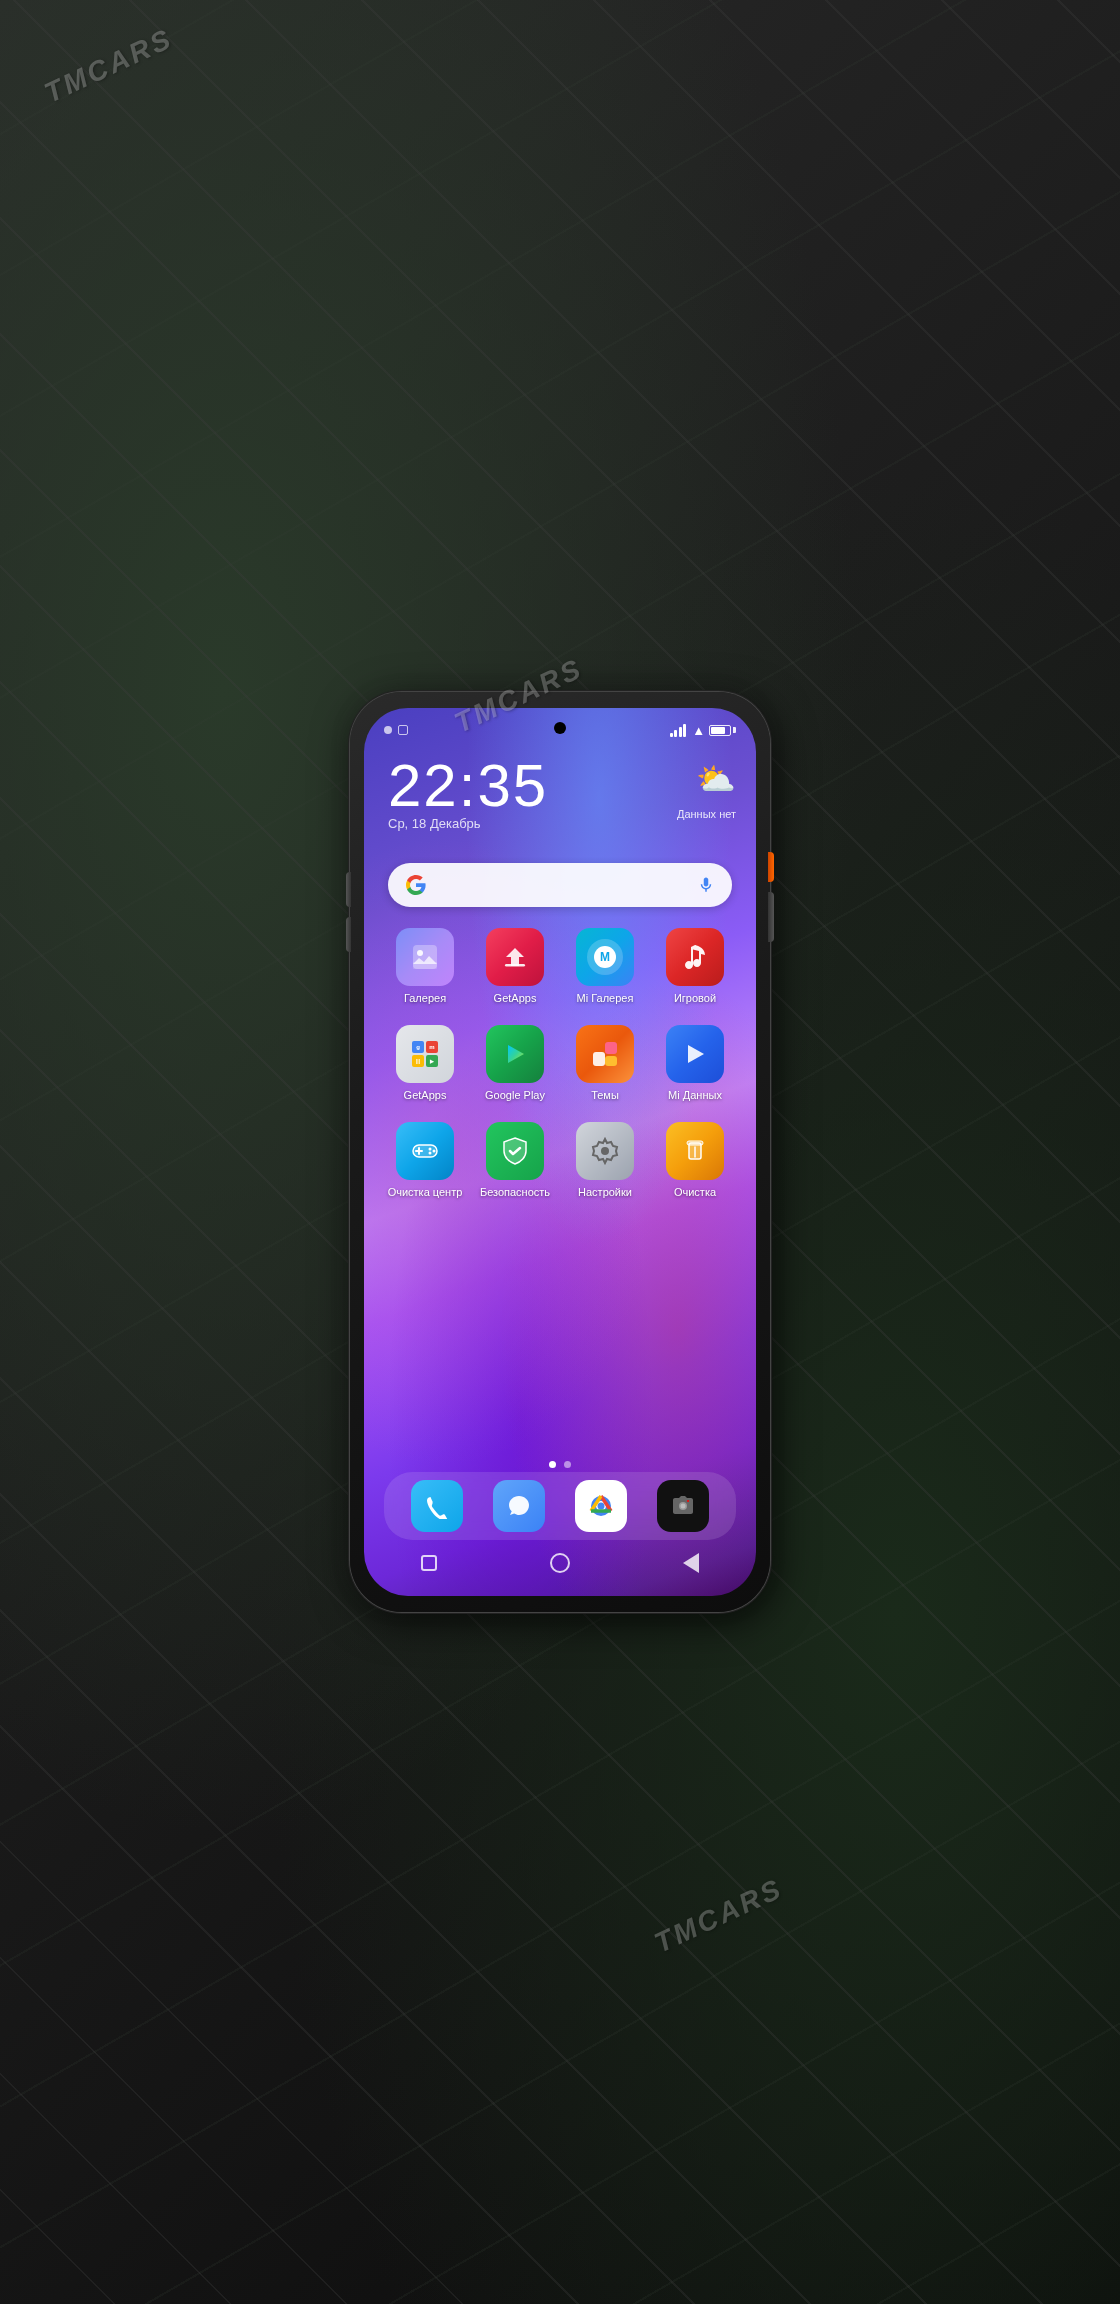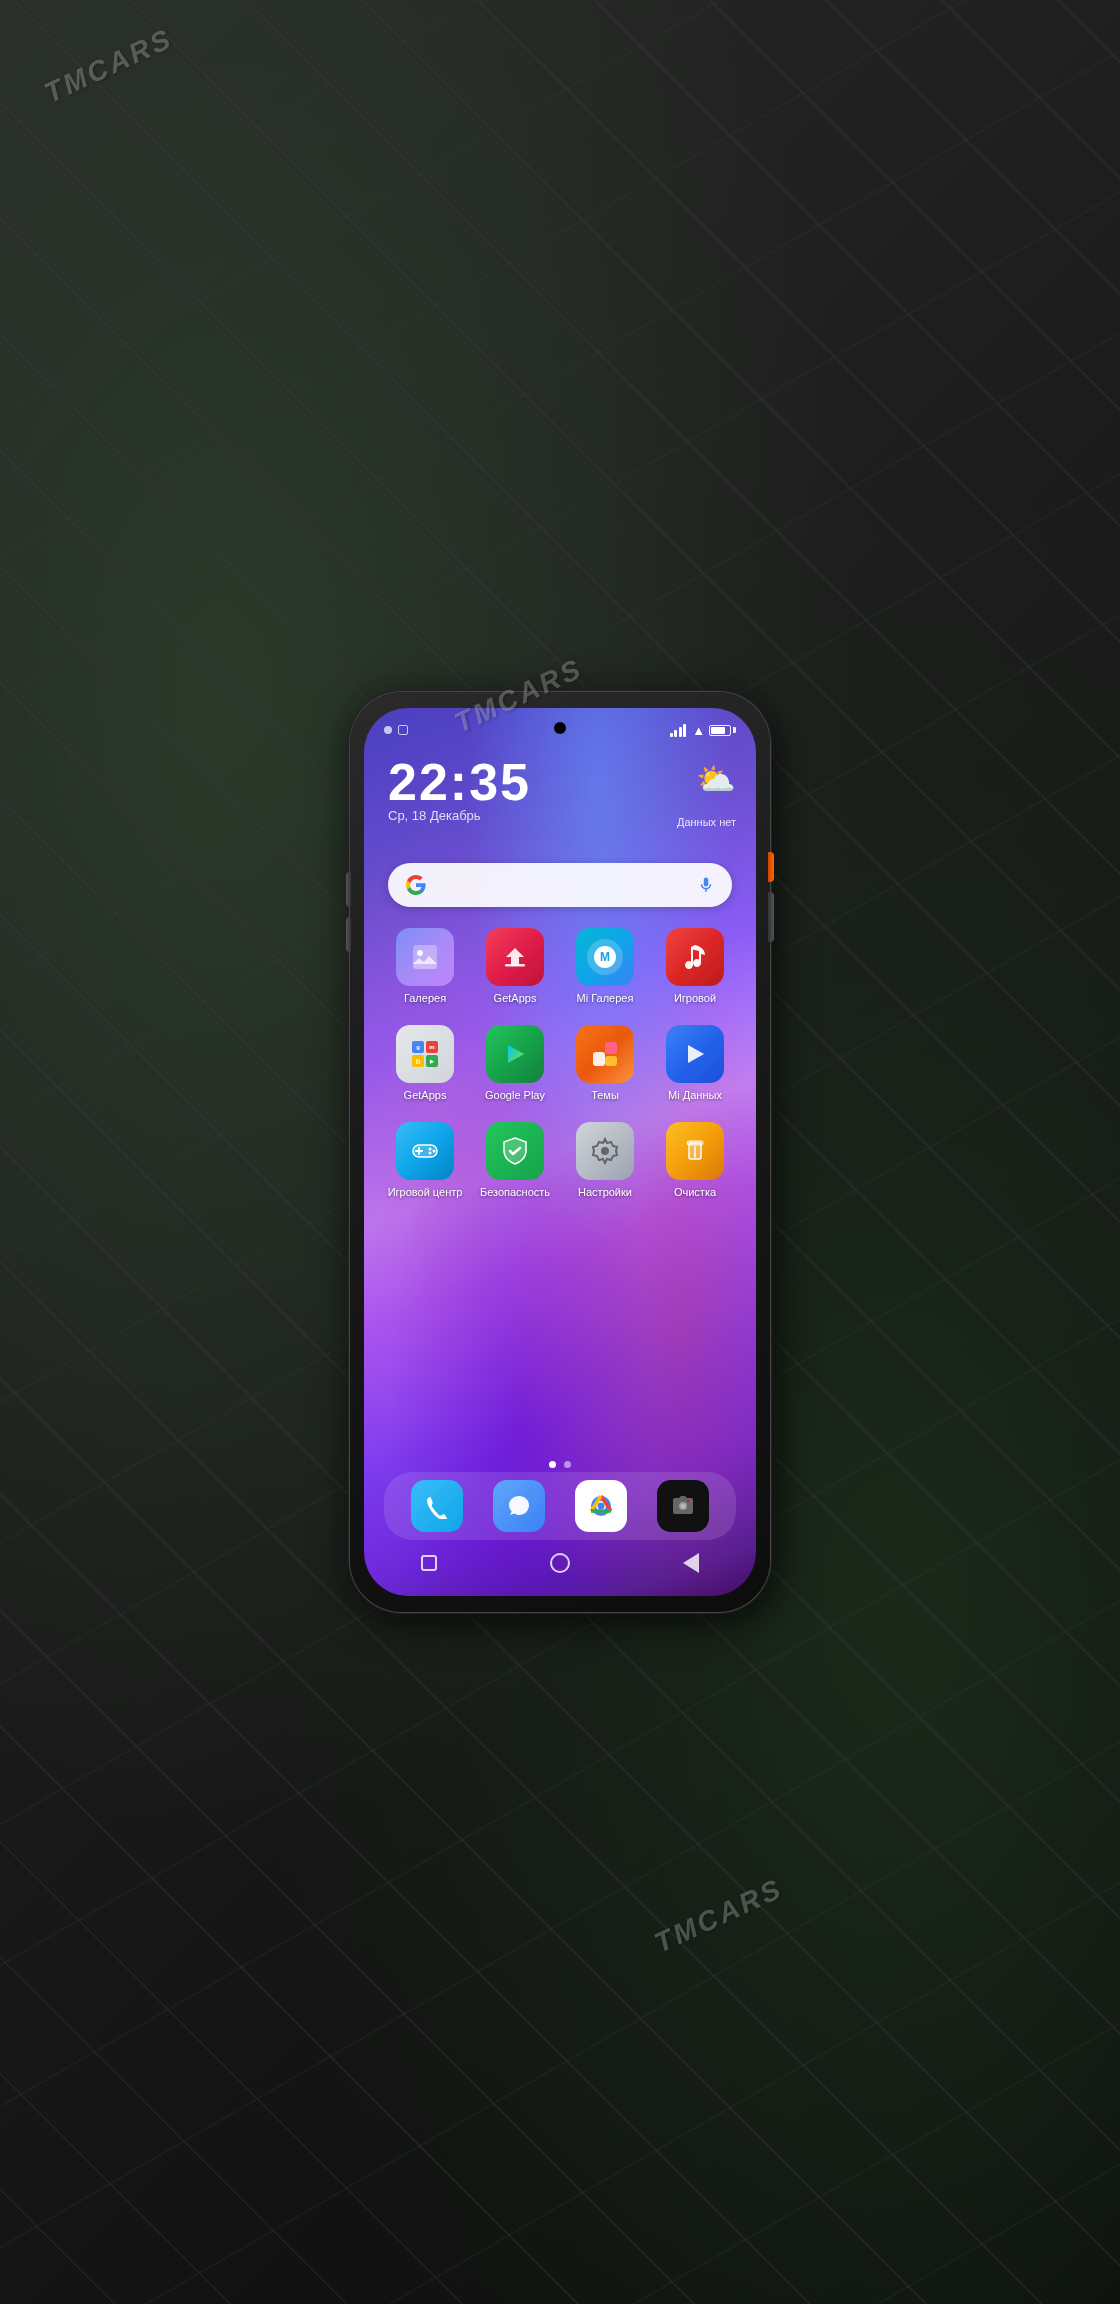--- a/index.html
+++ b/index.html
@@ -207,22 +207,22 @@
 
     
     .clock-area {
       position: absolute;
       top: 48px;
       left: 24px;
       z-index: 5;
     }
 
     .clock-time {
-      font-size: 52px;
-      font-weight: 700;
+      font-size: 60px;
+      font-weight: 400;
       color: white;
       letter-spacing: 2px;
       line-height: 1;
     }
 
     .clock-date {
       font-size: 13px;
       color: rgba(255,255,255,0.8);
       margin-top: 0;
       font-weight: 400;
@@ -237,21 +237,21 @@
       text-align: right;
     }
 
     .weather-icon {
       font-size: 32px;
     }
 
     .weather-text {
       font-size: 11px;
       color: rgba(255,255,255,0.85);
-      margin-top: 18px;
+      margin-top: 10px;
     }
 
     
     .search-bar {
       position: absolute;
       top: 155px;
       left: 24px;
       right: 24px;
       height: 44px;
       background: rgba(255,255,255,0.92);
@@ -685,21 +685,21 @@
             <div class="app-icon icon-game">
               <svg width="34" height="34" viewBox="0 0 34 34" fill="white">
                 <rect x="5" y="11" width="24" height="12" rx="6" fill="rgba(255,255,255,0.2)" stroke="white" stroke-width="1.5"></rect>
                 <line x1="11" y1="14" x2="11" y2="20" stroke="white" stroke-width="2" stroke-linecap="round"></line>
                 <line x1="8" y1="17" x2="14" y2="17" stroke="white" stroke-width="2" stroke-linecap="round"></line>
                 <circle cx="22" cy="15" r="1.5" fill="white"></circle>
                 <circle cx="26" cy="17" r="1.5" fill="white"></circle>
                 <circle cx="22" cy="19" r="1.5" fill="white"></circle>
               </svg>
             </div>
-            <span class="app-label">Игровой центр</span>
+            <span class="app-label">Очистка центр</span>
           </div>
 
           <div class="app-item">
             <div class="app-icon icon-security">
               <svg width="32" height="32" viewBox="0 0 32 32" fill="white">
                 <path d="M16 3 L27 7 L27 16 C27 22 22 27 16 29 C10 27 5 22 5 16 L5 7 Z" fill="rgba(255,255,255,0.2)" stroke="white" stroke-width="1.5"></path>
                 <path d="M11 16 L14 19 L21 13" stroke="white" stroke-width="2.5" stroke-linecap="round" stroke-linejoin="round" fill="none"></path>
               </svg>
             </div>
             <span class="app-label">Безопасность</span>

